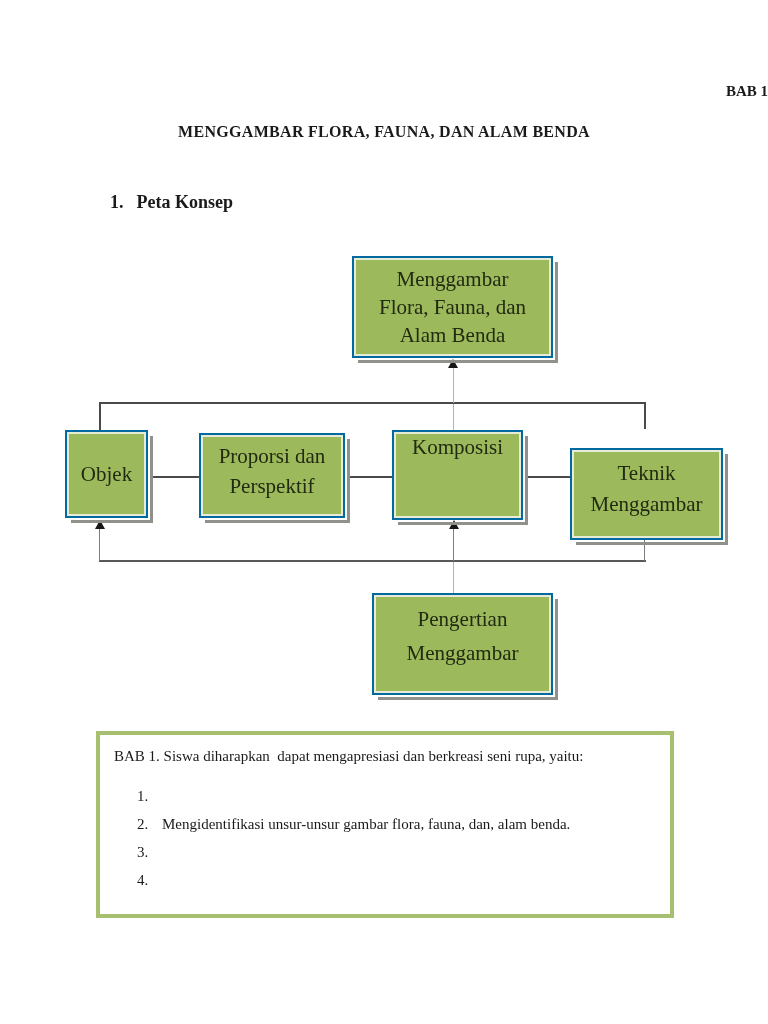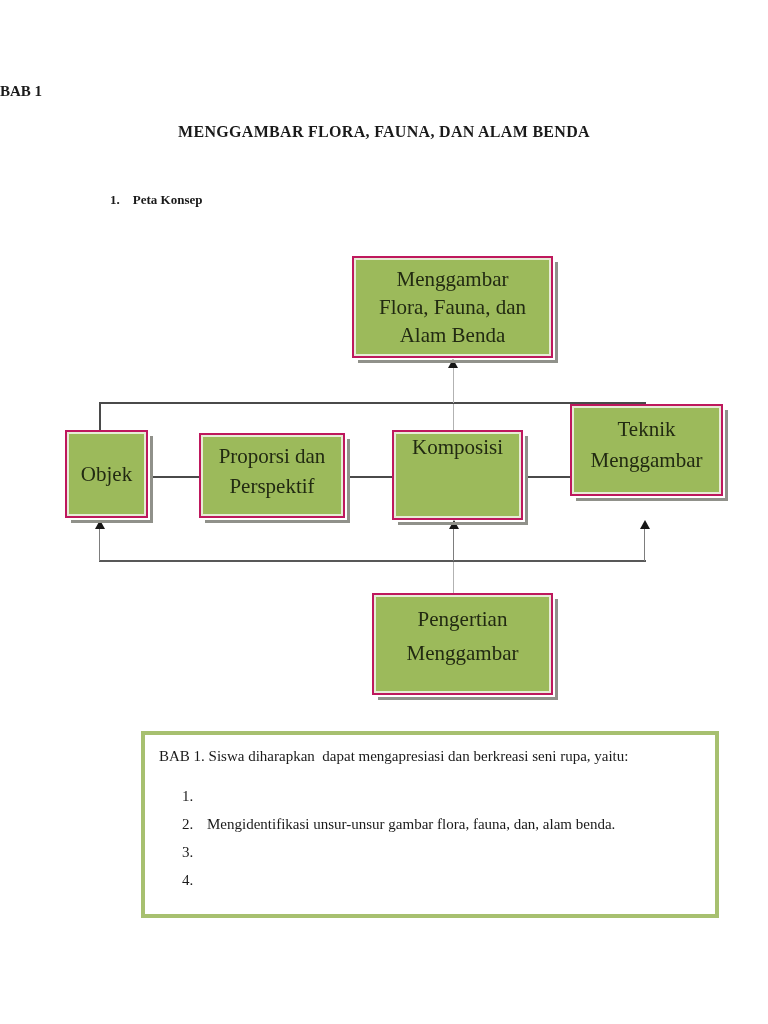--- a/index.html
+++ b/index.html
@@ -6,52 +6,52 @@
   html,body { background:#ffffff; }
   .page {
     position:relative; width:768px; height:1024px; margin:0 auto;
     background:#ffffff; font-family:"Liberation Serif", serif; color:#1a1a1a;
     overflow:hidden;
   }
 
   
   .doc-chapter {
     position:absolute; top:83px; left:0; width:100%;
-    text-align:left; font-weight:bold; font-size:15px;
+    text-align:right; font-weight:bold; font-size:15px;
   }
   .doc-title {
     position:absolute; top:123px; left:0; width:100%;
     text-align:center; font-weight:bold; font-size:16px; letter-spacing:0.3px;
   }
   .section-heading {
     position:absolute; top:192px; left:110px;
-    font-weight:bold; font-size:13px;
+    font-weight:bold; font-size:18px;
   }
   .section-heading .num { display:inline-block; margin-right:13px; }
 
   
   .gbox {
     position:absolute;
     background:#9cba5b;
-    border:2px solid #be185d;
+    border:2px solid #0369a1;
     box-shadow: inset 0 0 0 2px #e7ecd6;
     display:flex; align-items:center; justify-content:center;
     text-align:center; white-space:pre-line;
     color:#222a12; font-size:21px; line-height:28px;
   }
   .gbox::after {            
     content:""; position:absolute; top:4px; left:4px; right:-7px; bottom:-7px;
     border-right:3px solid #90918a; border-bottom:3px solid #90918a;
     pointer-events:none;
   }
   .box-main       { left:352px; top:256px; width:201px; height:102px; }
   .box-objek      { left:65px;  top:430px; width:83px;  height:88px;  }
   .box-proporsi   { left:199px; top:433px; width:146px; height:85px;  line-height:30px; padding-bottom:10px; }
   .box-komposisi  { left:392px; top:430px; width:131px; height:90px;  align-items:flex-start; padding-top:1px; }
-  .box-teknik     { left:570px; top:404px; width:153px; height:92px;  line-height:31px; padding-bottom:10px; }
+  .box-teknik     { left:570px; top:448px; width:153px; height:92px;  line-height:31px; padding-bottom:10px; }
   .box-pengertian { left:372px; top:593px; width:181px; height:102px; line-height:34px; padding-bottom:16px; }
 
   
   .line { position:absolute; background:#4a4a4a; }
   .line.light { background:#b2b2b2; }
   .line.mid   { background:#7d7d7d; }
   .arrowhead {
     position:absolute; width:0; height:0;
     border-left:5px solid transparent; border-right:5px solid transparent;
     border-bottom:9px solid #161616;
@@ -70,21 +70,21 @@
   .shaft-up-c     { left:453px; top:529px; width:1px;   height:32px; }
   .shaft-up-r     { left:644px; top:529px; width:1px;   height:32px; }
   .head-up-l      { left:95px;  top:520px; }
   .head-up-c      { left:449px; top:520px; }
   .head-up-r      { left:640px; top:520px; }
   .drop-pengertian{ left:453px; top:562px; width:1px;   height:32px; }
 
   
   .objectives {
     position:absolute; left:96px; top:731px; width:578px; height:187px;
-    border:4px solid #a7c06f; background:#ffffff; font-size:15px;margin-left:45px;
+    border:4px solid #a7c06f; background:#ffffff; font-size:15px;
   }
   .objectives .intro {
     position:absolute; top:12px; left:14px; right:8px;
     white-space:pre-wrap; line-height:19px;
   }
   .obj-list { position:absolute; top:52px; left:37px; right:10px; }
   .obj-item { display:flex; margin-bottom:9px; line-height:19px; }
   .obj-num  { width:25px; flex:none; }
 </style>
 </head>

